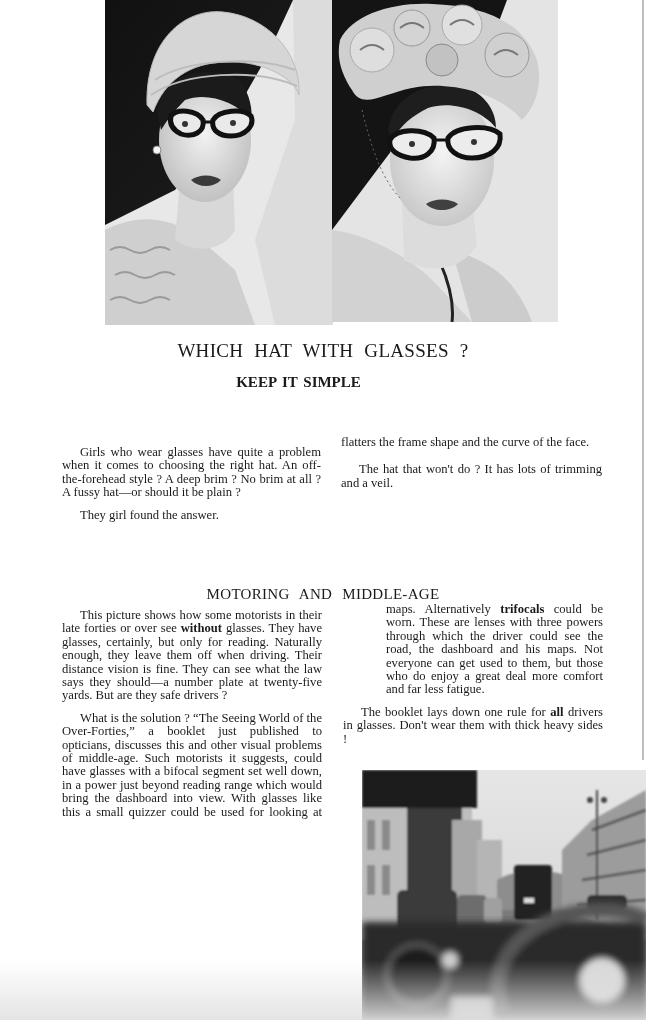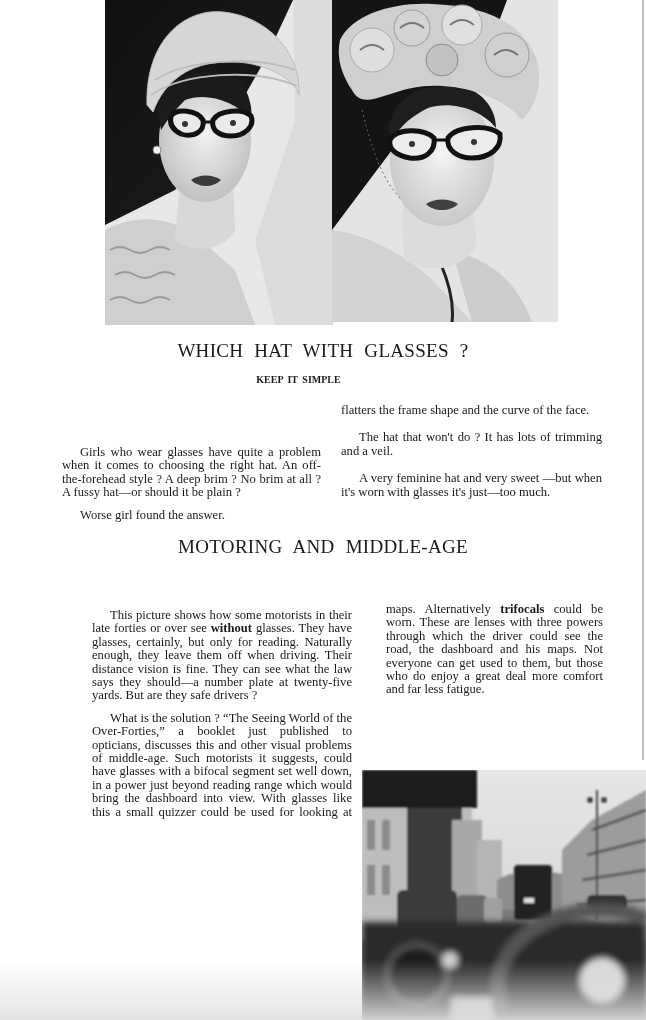--- a/index.html
+++ b/index.html
@@ -15,29 +15,29 @@
 
   
   .photo { position: absolute; overflow: hidden; background: #e9e9e9; }
   .photo-left  { left: 105px; top: 0; width: 228px; height: 325px; }
   .photo-right { left: 332px; top: 0; width: 226px; height: 322px; }
 
   
   .h1 { position: absolute; left: 0; width: 646px; text-align: center;
         font-weight: normal; font-size: 19px; letter-spacing: 0.3px; word-spacing: 6px; }
   .h2 { position: absolute; left: 0; width: 597px; text-align: center;
-        font-weight: bold; font-size: 10px; word-spacing: 2px; }
+        font-weight: bold; font-size: 15px; word-spacing: 2px; }
 
   
   .col { position: absolute; font-size: 12.6px; line-height: 13.4px; text-align: justify; }
   .col p { margin: 0 0 9px 0; text-indent: 18px; }
   .col b { font-weight: bold; }
   .hat-col-left  { left: 62px;  top: 406px; width: 259px; margin-top: 40px; }
   .hat-col-right { left: 341px; top: 404px; width: 261px; }
-  .mot-col-left  { left: 62px;  top: 609px; width: 260px; margin-left: 30px; }
+  .mot-col-left  { left: 62px;  top: 609px; width: 260px; }
   .mot-col-right { left: 343px; top: 603px; width: 260px; }
 
   
   .car-photo { position: absolute; left: 362px; top: 770px; width: 284px; height: 250px; overflow: hidden; background: #cfcfcf; }
 </style>
 </head>
 <body>
 
 <div class="page-edge"></div>
 
@@ -120,38 +120,38 @@
 
     <path d="M94 204 C102 198 118 198 126 204 C118 212 102 212 94 204 Z" fill="#404040"></path>
   </svg>
 </div>
 
 <div class="h1" style="top:340px;">WHICH HAT WITH GLASSES ?</div>
 <div class="h2" style="top:374px;">KEEP IT SIMPLE</div>
 
 <div class="col hat-col-left">
   <p>Girls who wear glasses have quite a problem when it comes to choosing the right hat. An off-the-forehead style ? A deep brim ? No brim at all ? A fussy hat—or should it be plain ?</p>
-  <p>Worse girl found the answer.</p>
+  <p>They girl found the answer.</p>
 </div>
 
 <div class="col hat-col-right">
-  <p style="text-indent:0; margin-bottom:14px;">flatters the frame shape and the curve of the face.</p>
+  <p style="text-indent:0; margin-bottom:14px;margin-top:32px;">flatters the frame shape and the curve of the face.</p>
   <p style="margin-bottom:14px;">The hat that won't do ? It has lots of trimming and a veil.</p>
-  <p>A very feminine hat and very sweet —but when it's worn with glasses it's just—too much.</p>
-</div>
-
-<div class="h1" style="top:536px; font-size:19px;">MOTORING AND MIDDLE-AGE</div>
+</div>
+
+<div class="h1" style="top:586px; font-size:15px;">MOTORING AND MIDDLE-AGE</div>
 
 <div class="col mot-col-left">
   <p><span>This picture shows how some motorists in their late forties or over see </span><b>without</b><span> glasses. They have glasses, certainly, but only for reading. Naturally enough, they leave them off when driving. Their distance vision is fine. They can see what the law says they should—a number plate at twenty-five yards. But are they safe drivers ?</span></p>
   <p style="text-align-last:justify;">What is the solution ? “The Seeing World of the Over-Forties,” a booklet just published to opticians, discusses this and other visual problems of middle-age. Such motorists it suggests, could have glasses with a bifocal segment set well down, in a power just beyond reading range which would bring the dashboard into view. With glasses like this a small quizzer could be used for looking at</p>
 </div>
 
 <div class="col mot-col-right">
   <p style="text-indent:0;margin-left:43px;"><span>maps. Alternatively </span><b>trifocals</b><span> could be worn. These are lenses with three powers through which the driver could see the road, the dashboard and his maps. Not everyone can get used to them, but those who do enjoy a great deal more comfort and far less fatigue.</span></p>
+  <p><span>The booklet lays down one rule for </span><b>all</b><span> drivers in glasses. Don't wear them with thick heavy sides !</span></p>
 </div>
 
 <div class="car-photo" aria-label="Blurred driver's view of a city street through a windscreen, steering wheel and dashboard in foreground">
   <svg width="284" height="250" viewBox="0 0 284 250">
     <defs>
       <filter id="blur">
           <feGaussianBlur stdDeviation="1.2"></feGaussianBlur>
         </filter>
       <filter id="blur2">
           <feGaussianBlur stdDeviation="3"></feGaussianBlur>

